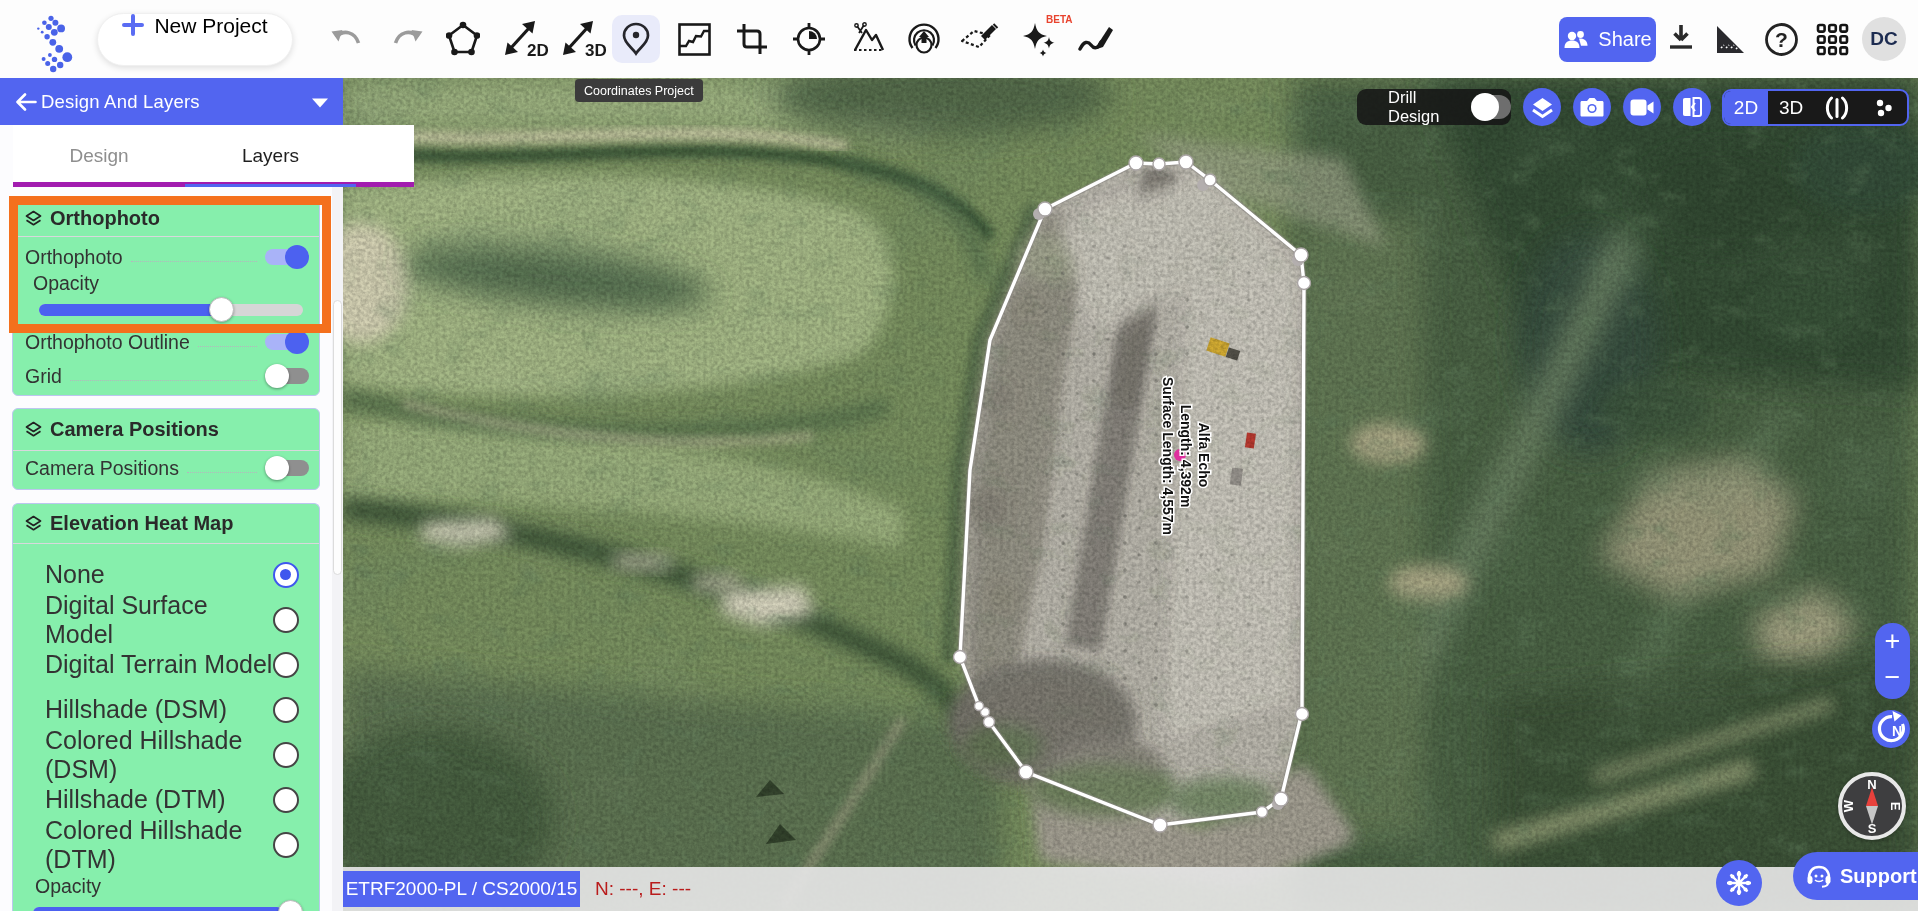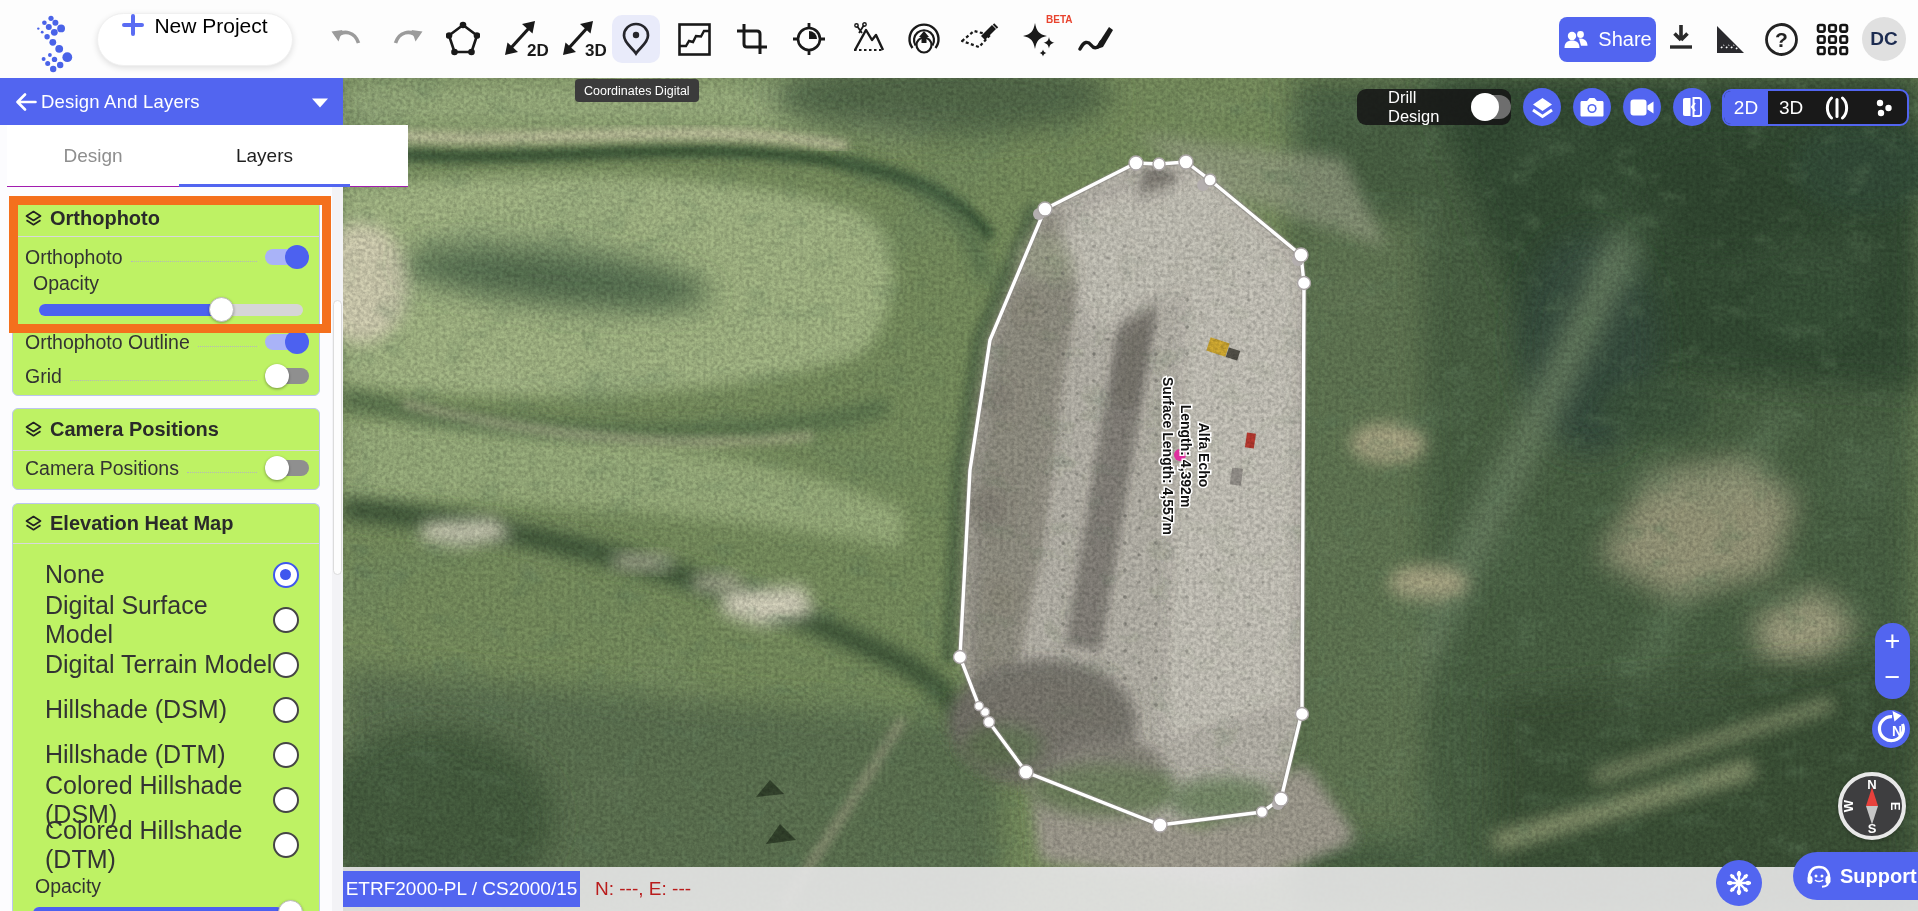--- a/index.html
+++ b/index.html
@@ -17,26 +17,26 @@
     color:#fff; font-size:20px; display:flex; align-items:center; justify-content:center; gap:9px; }
   #avatar { position:absolute; left:1862px; top:17px; width:44px; height:44px; border-radius:50%; background:#e0e0e0;
     color:#1c2b50; font-size:19px; font-weight:bold; display:flex; align-items:center; justify-content:center; }
   .beta { position:absolute; left:1046px; top:14px; color:#e8432e; font-size:10px; font-weight:bold; z-index:31; }
 
   
   #sidebar { position:absolute; left:0; top:78px; width:343px; height:833px; background:#fcfcfe; z-index:20; }
   #sbhead { position:absolute; left:0; top:0; width:343px; height:47px; background:#5265f0; color:#fff;
     display:flex; align-items:center; }
   #sbhead .title { font-size:18.5px; font-weight:normal; margin-left:35px; letter-spacing:0.2px; }
-  #tabs { position:absolute; left:7px; top:47px; width:401px; height:62px; background:#fff; border-bottom:1px solid #a21caf; }
+  #tabs { position:absolute; left:13px; top:47px; width:401px; height:62px; background:#fff; border-bottom:5px solid #a21caf; }
   #tabs .tab { position:absolute; top:0; height:62px; display:flex; align-items:center; justify-content:center; font-size:19px; }
   #tab-design { left:0; width:172px; color:#8e8e8e; }
   #tab-layers { left:172px; width:171px; color:#1f1f1f; }
   #tabline { position:absolute; left:172px; top:59px; width:171px; height:3px; background:#5265f0; }
-  .card { position:absolute; left:12px; width:308px; background:#bef264; border:1px solid #bcc6ef; border-radius:6px; }
+  .card { position:absolute; left:12px; width:308px; background:#86efac; border:1px solid #bcc6ef; border-radius:6px; }
   .chead { display:flex; align-items:center; gap:8px; height:42px; padding-left:12px; border-bottom:1px solid #d8d8dc;
     font-size:20px; font-weight:bold; color:#2a2a2a; }
   .row { position:relative; height:38px; display:flex; align-items:center; padding:0 10px 0 12px; font-size:19.5px; color:#333; }
   .leader { flex:1; border-bottom:1px dotted #b5b5bd; margin:8px 8px 0 8px; height:1px; }
   .tgl { position:relative; width:44px; height:16px; border-radius:8px; flex:none; }
   .tgl .knob { position:absolute; top:-4px; width:24px; height:24px; border-radius:50%; }
   .tgl.on { background:#a9b3f8; }
   .tgl.on .knob { right:0; background:#4c61f0; }
   .tgl.off { background:#8f8f8f; }
   .tgl.off .knob { left:0; background:#fff; box-shadow:0 1px 3px rgba(0,0,0,0.4); }
@@ -260,21 +260,21 @@
     <circle cx="617" cy="579" r="6.5"></circle>
   </g>
 
   <g font-family="Liberation Sans" font-size="14" font-weight="bold" fill="#111" stroke="#fff" stroke-width="3" paint-order="stroke" text-anchor="middle">
     <circle cx="837" cy="377" r="6" fill="#df2f9e" stroke="none"></circle>
     <text transform="translate(856 377) rotate(90)">Alfa Echo</text>
     <text transform="translate(838 378) rotate(90)">Length: 4,392m</text>
     <text transform="translate(820 378) rotate(90)">Surface Length: 4,557m</text>
   </g>
   </svg>
-  <div id="tooltip">Coordinates Digital</div>
+  <div id="tooltip">Coordinates Project</div>
   <div id="collapse">
       <svg width="18" height="22" viewBox="0 0 18 22">
         <path d="M13.5 2.5 L4.5 11 L13.5 19.5" stroke="#fff" stroke-width="4.4" fill="none" stroke-linecap="round" stroke-linejoin="round"></path>
       </svg>
     </div>
   <div id="drill">Drill Design<div class="mtgl">
         <div class="knob"></div>
       </div></div>
   <div class="bluecirc" style="left:1180px;">
       <svg width="23" height="23" viewBox="0 0 23 23">
@@ -544,22 +544,22 @@
 
   <div class="card" style="top:425px; height:408px; border-bottom:none; border-radius:6px 6px 0 0;">
     <div class="chead" style="height:40px;"><svg width="17" height="17" viewBox="0 0 17 17">
           <path d="M8.5 1.5 L15.5 6 L8.5 10.5 L1.5 6 Z" stroke="#222" stroke-width="1.7" fill="none" stroke-linejoin="round"></path>
           <path d="M15.5 10.2 L8.5 14.7 L1.5 10.2" stroke="#222" stroke-width="1.7" fill="none" stroke-linejoin="round"></path>
         </svg>Elevation Heat Map</div>
     <div class="rrow" style="margin-top:8px;">None<div class="radio on"></div></div>
     <div class="rrow">Digital Surface Model<div class="radio"></div></div>
     <div class="rrow">Digital Terrain Model<div class="radio"></div></div>
     <div class="rrow">Hillshade (DSM)<div class="radio"></div></div>
+    <div class="rrow">Colored Hillshade (DSM)<div class="radio"></div></div>
     <div class="rrow">Hillshade (DTM)<div class="radio"></div></div>
-    <div class="rrow">Colored Hillshade (DSM)<div class="radio"></div></div>
     <div class="rrow">Colored Hillshade (DTM)<div class="radio"></div></div>
     <div class="row" style="padding-left:22px; height:38px;">Opacity</div>
     <div style="padding:2px 16px 0 20px;">
         <div class="slider">
           <div class="fill" style="width:250px;"></div>
           <div class="thumb" style="left:245px;"></div>
         </div>
       </div>
   </div>
 

